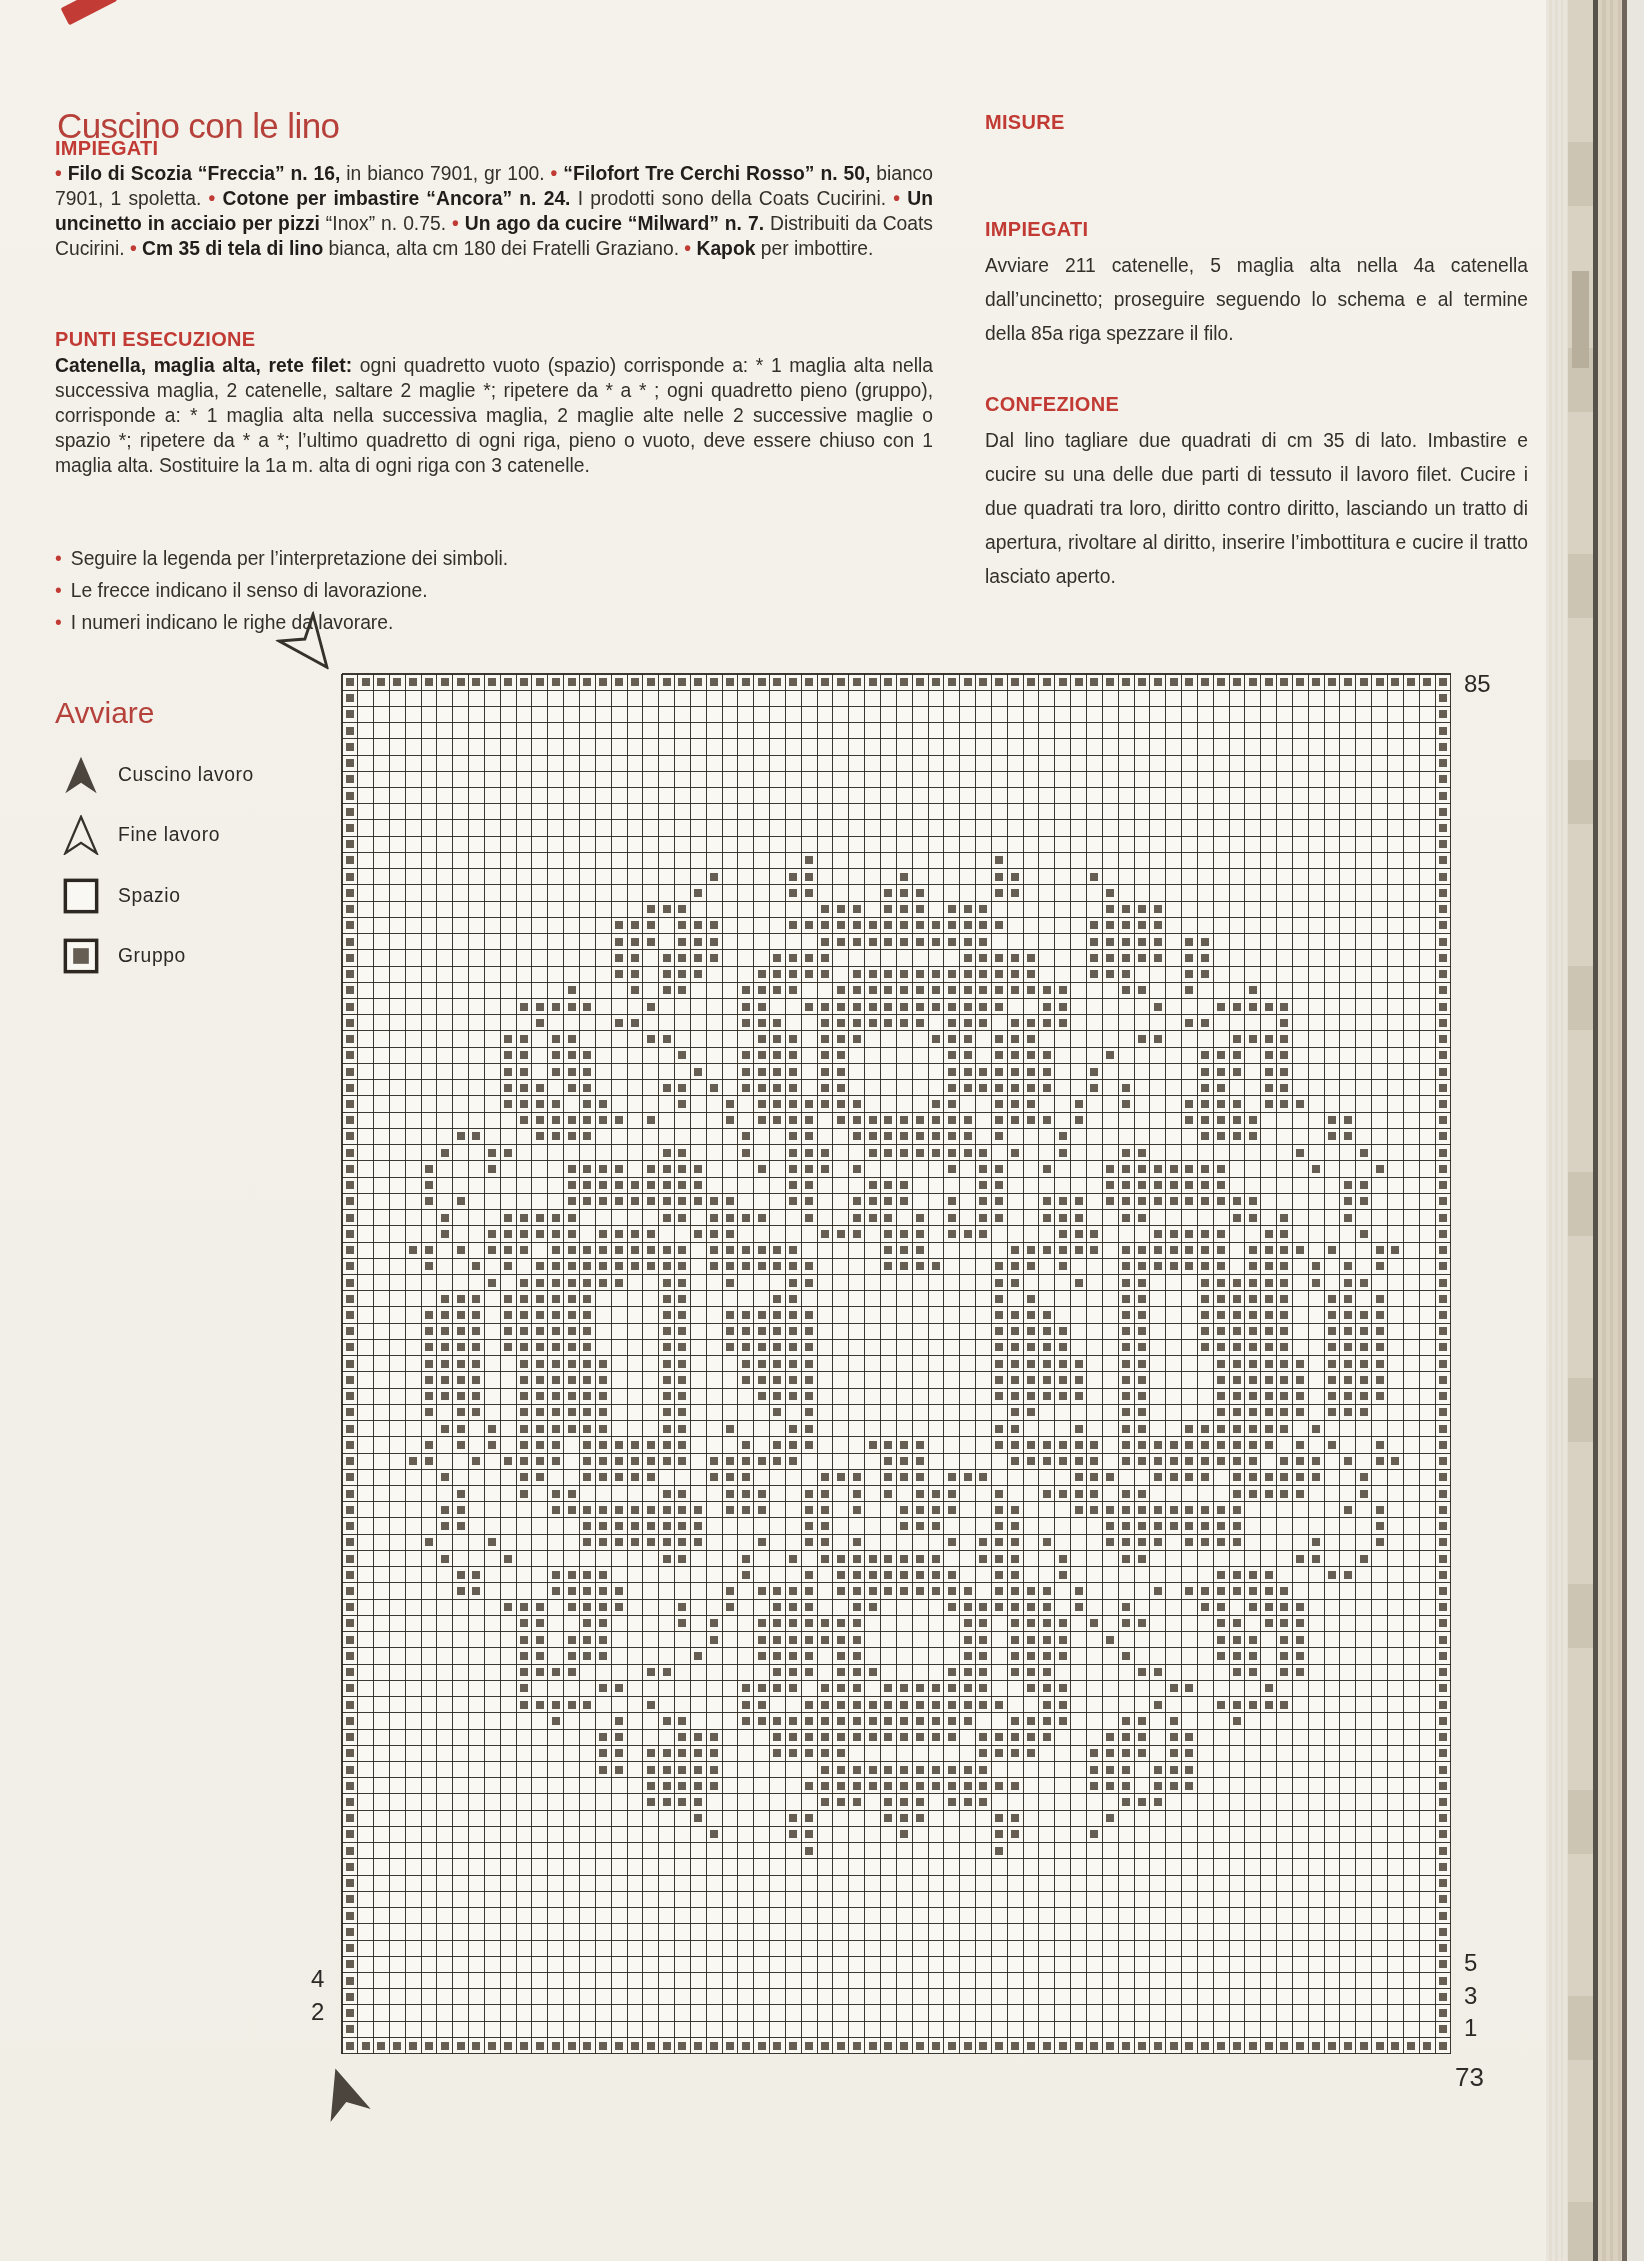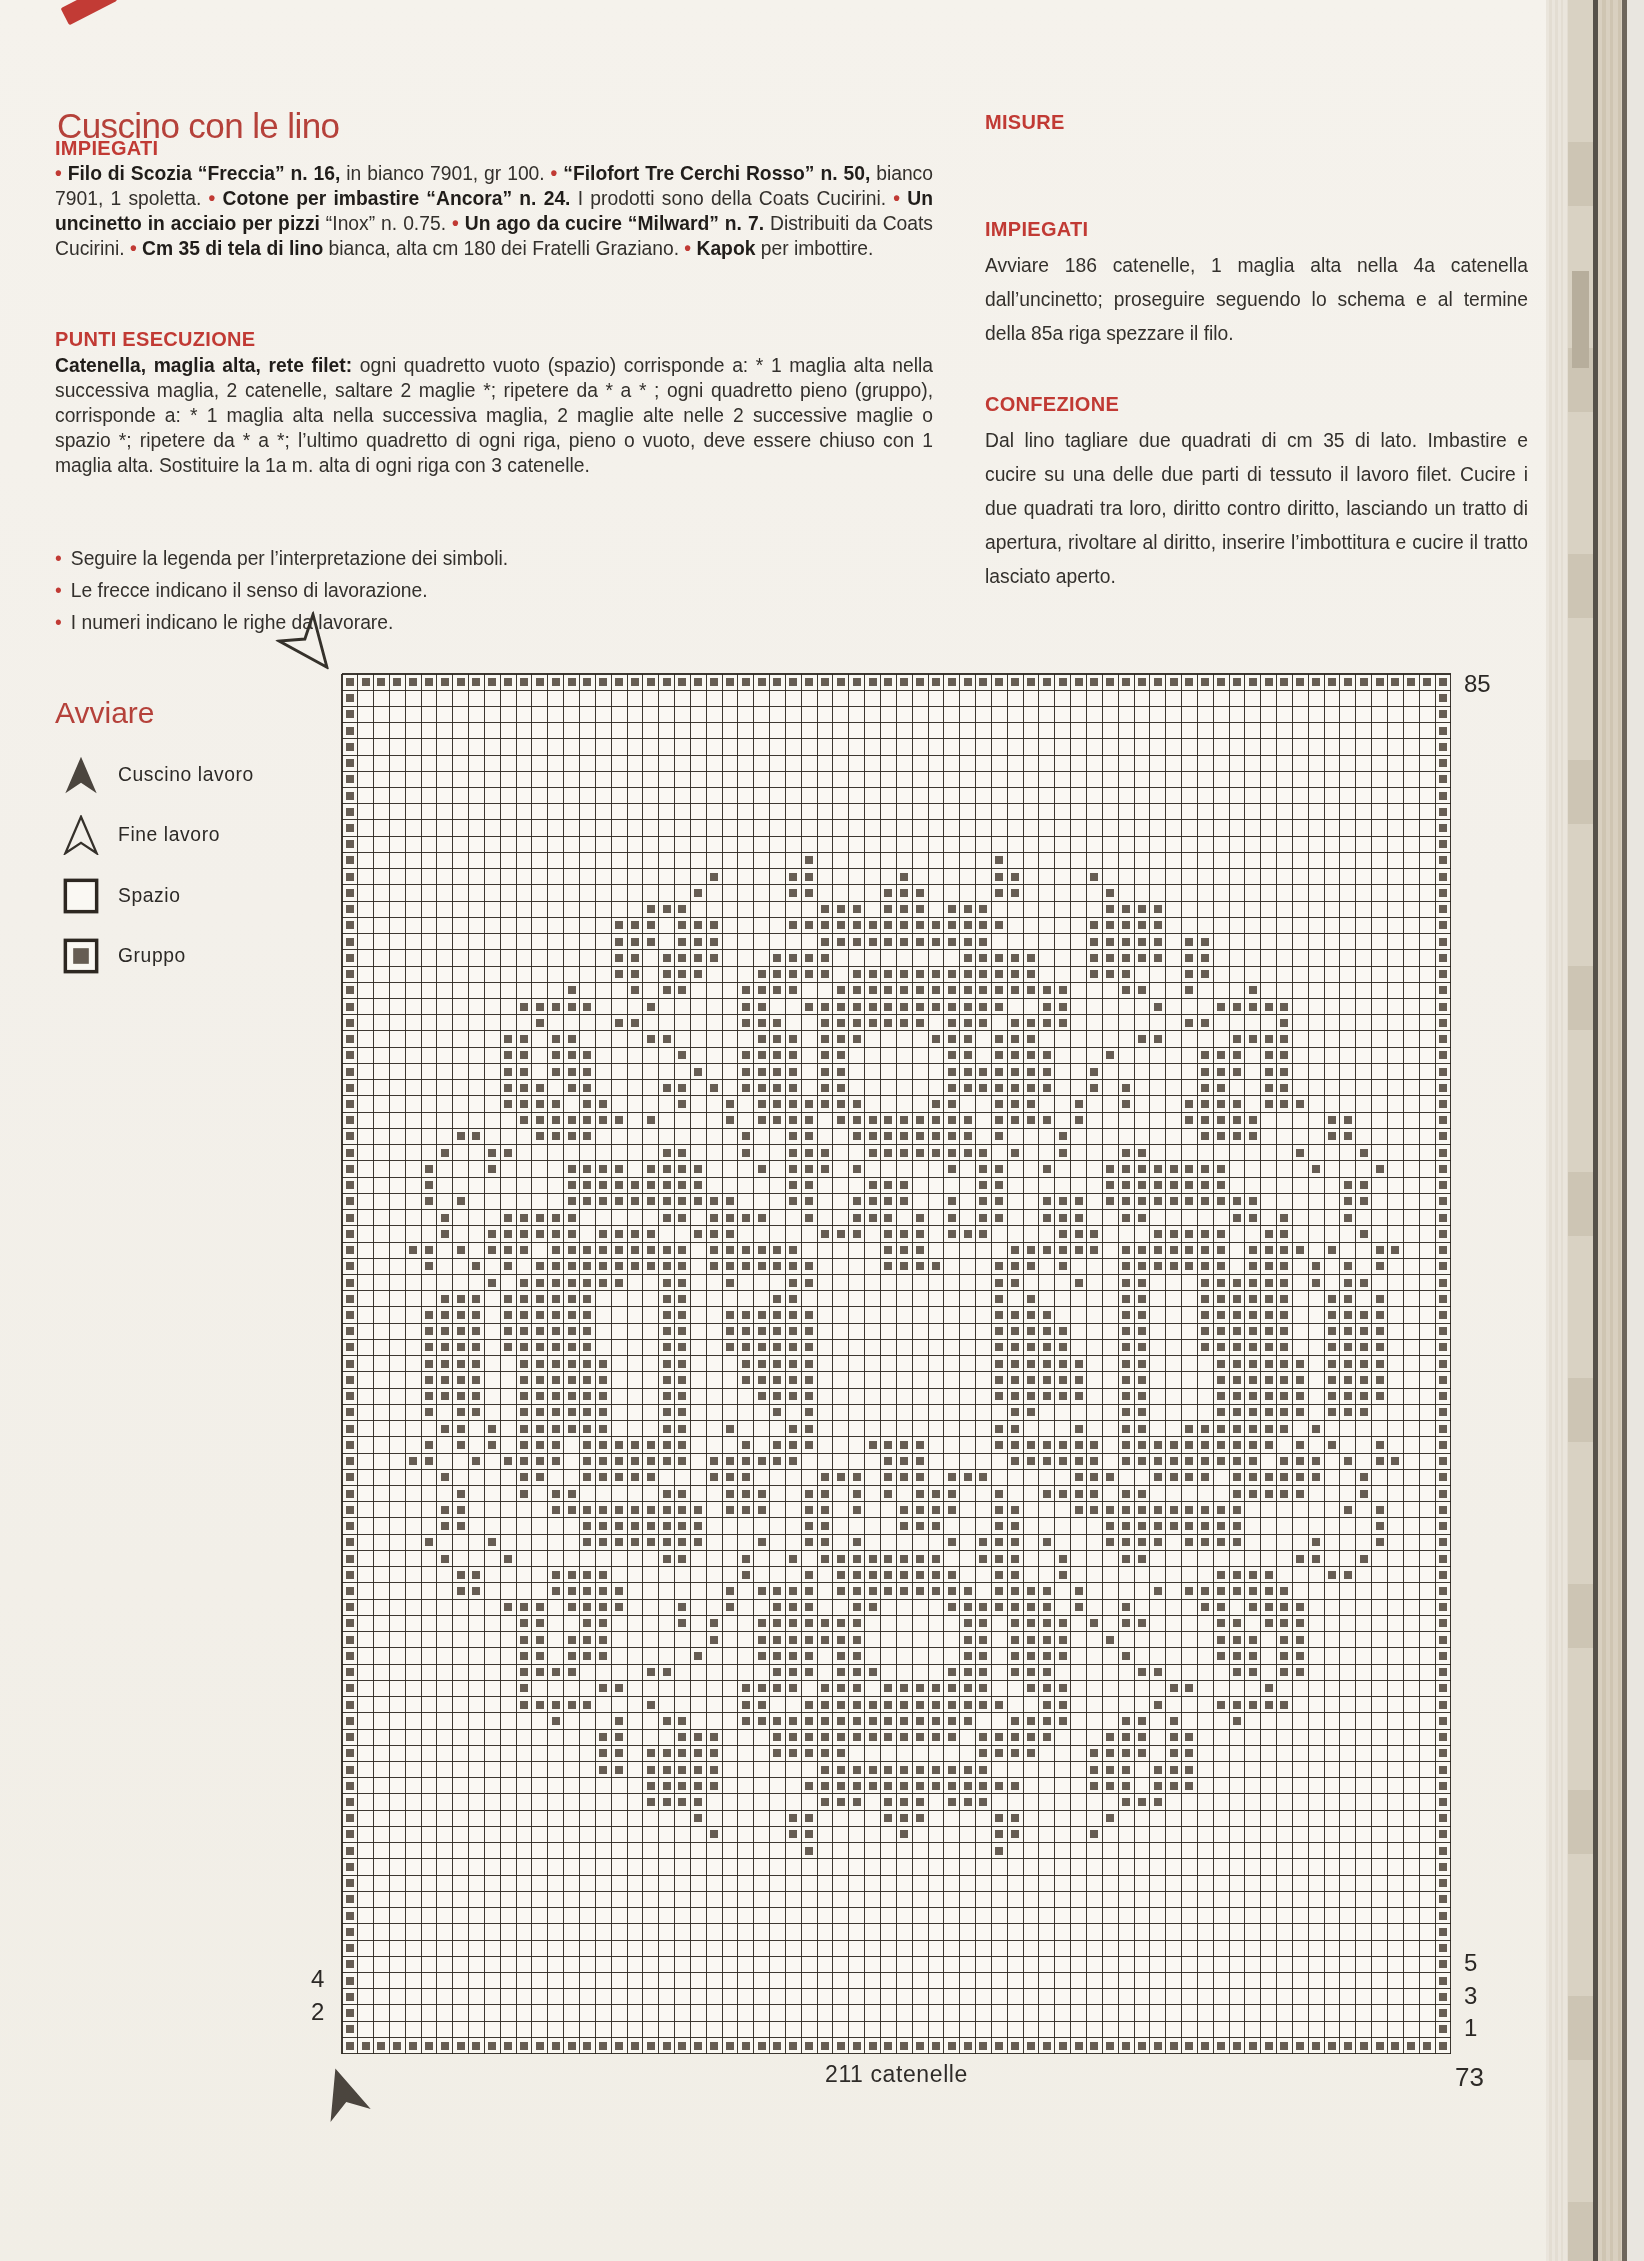--- a/index.html
+++ b/index.html
@@ -85,21 +85,21 @@
       </div>
     </div>
 
   <div class="right-col" style="top:111px;">
     <span class="sec-h">MISURE</span>
   </div>
 
   <div class="right-col" style="top:218px;">
     <span class="sec-h">IMPIEGATI</span>
   </div>
-  <div class="right-col rc-txt" style="top:249px;">Avviare 186 catenelle, 1 maglia alta nella 4a catenella dall’uncinetto; proseguire seguendo lo schema e al termine della 85a riga spezzare il filo.</div>
+  <div class="right-col rc-txt" style="top:249px;">Avviare 211 catenelle, 5 maglia alta nella 4a catenella dall’uncinetto; proseguire seguendo lo schema e al termine della 85a riga spezzare il filo.</div>
 
   <div class="right-col" style="top:393px;">
     <span class="sec-h">CONFEZIONE</span>
   </div>
   <div class="right-col rc-txt" style="top:424px;">Dal lino tagliare due quadrati di cm 35 di lato. Imbastire e cucire su una delle due parti di tessuto il lavoro filet. Cucire i due quadrati tra loro, diritto contro diritto, lasciando un tratto di apertura, rivoltare al diritto, inserire l’imbottitura e cucire il tratto lasciato aperto.</div>
 
   <div class="legend-title">Avviare</div>
 
   <div class="legend-item" style="top:764px;">
     <svg class="legend-ico" viewBox="0 0 44 46">
@@ -2243,17 +2243,16 @@
     </div>
 
   <svg class="chart-arrow" style="left:284px;top:620px;width:55px;height:55px;transform:rotate(142deg);" viewBox="0 0 44 46">
     <polygon points="22,2 40,44 22,32 4,44" fill="none" stroke="#35312b" stroke-width="2.4"></polygon>
   </svg>
 
   <svg class="chart-arrow" style="left:317px;top:2065px;width:52px;height:54px;transform:rotate(-18deg);" viewBox="0 0 44 46">
     <polygon points="22,2 40,44 22,32 4,44" fill="#4b453e"></polygon>
   </svg>
 
-  <div class="chart-caption">211 catenelle</div>
   <div class="page-num">73</div>
 
 </div>
 
 
 </body></html>

